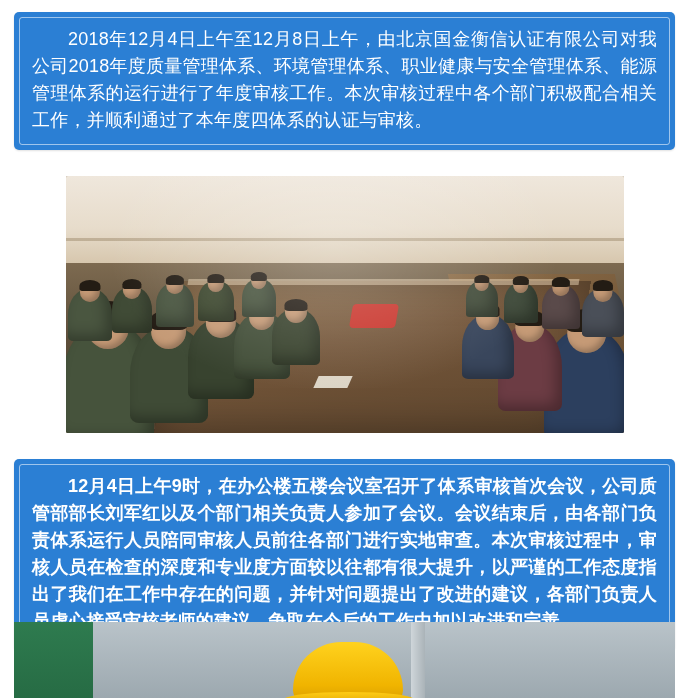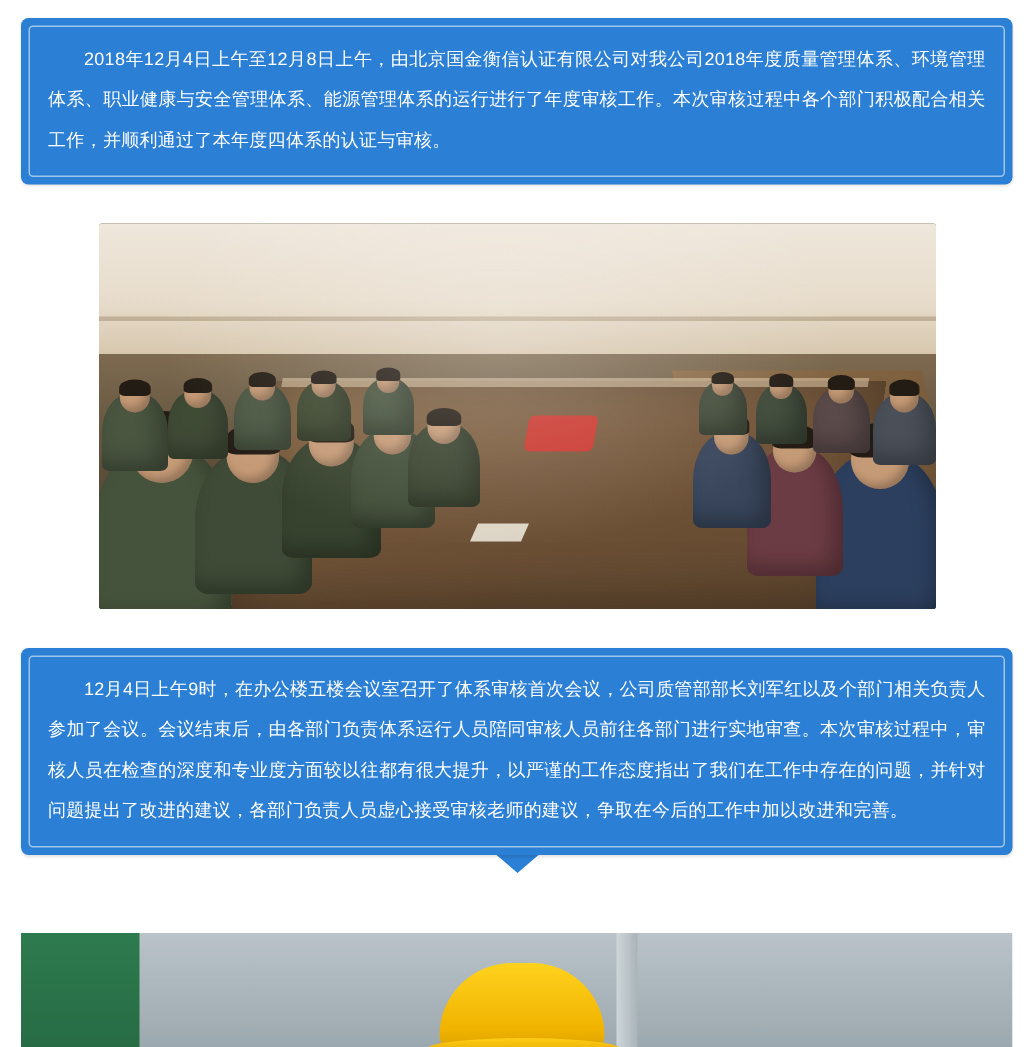--- a/index.html
+++ b/index.html
@@ -38,21 +38,21 @@
     top: 5px;
     right: 5px;
     bottom: 5px;
     border: 1px solid rgba(255,255,255,0.55);
     border-radius: 3px;
     pointer-events: none;
   }
   .panel p {
     position: relative;
     margin: 0;
-    font-size: 12px;
+    font-size: 18px;
     line-height: 27px;
     text-indent: 2em;
     text-align: justify;
     letter-spacing: 0.2px;
     word-break: break-all;
   }
 
   #panel-top {
     margin-top: 12px;
   }
@@ -178,20 +178,21 @@
   }
   .photo .glare {
     position: absolute;
     inset: 0;
     background: radial-gradient(ellipse at 48% 28%, rgba(255,255,255,0.25), rgba(255,255,255,0) 55%);
   }
 
   
   #panel-bottom {
     margin-top: 26px;
+    font-weight: bold;
   }
   .arrow-down {
     width: 0; height: 0;
     margin: 0 auto;
     border-left: 14px solid transparent;
     border-right: 14px solid transparent;
     border-top: 12px solid #2b7fd4;
   }
 
   

